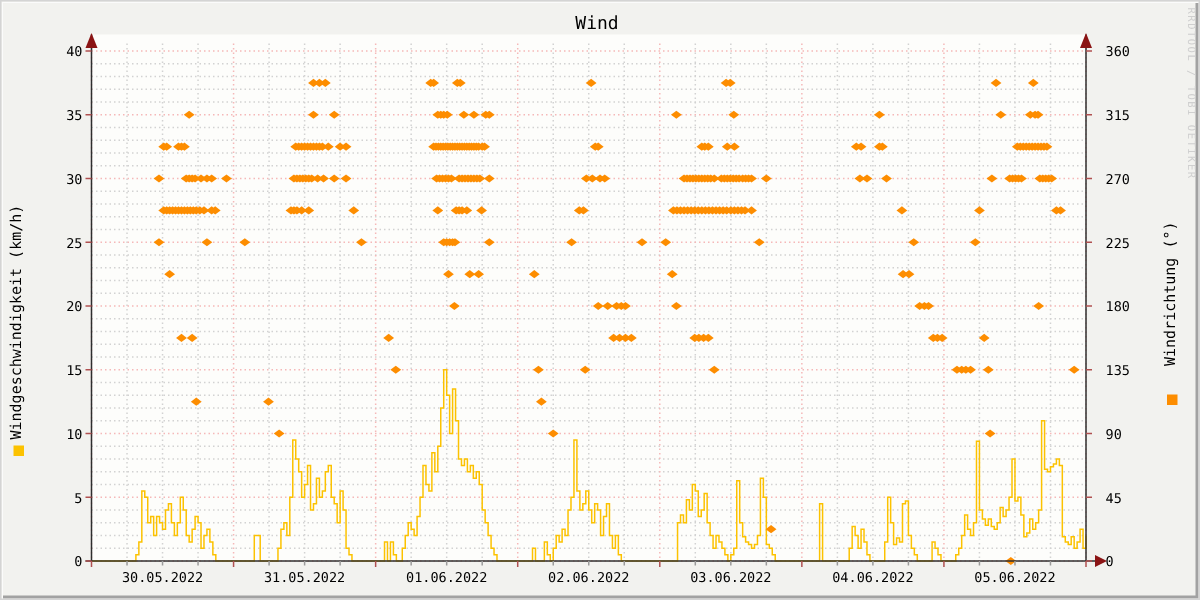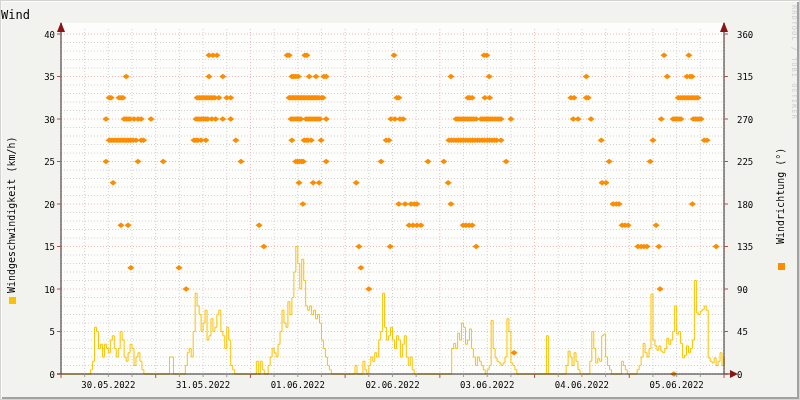--- a/index.html
+++ b/index.html
@@ -5,21 +5,21 @@
   html,body{margin:0;padding:0;background:#ffffff;}
   .frame{
     position:relative;width:800px;height:400px;box-sizing:border-box;
     background:#f2f2ef;
     border:1px solid #d4d4d4;
     box-shadow: inset 1px 1px 0 #fbfbfb, inset -2px -2px 0 #a2a2a2;
     font-family:"DejaVu Sans Mono", monospace;
     overflow:hidden;
   }
   .chart-title{
-    position:absolute;top:7px;left:0;width:794px;
+    position:absolute;top:7px;left:0;width:794px;text-align:center;
     font-size:12px;color:#000;
   }
   .ylabel-left{
     position:absolute;left:5px;top:292px;transform:rotate(-90deg);
     transform-origin:0 0;font-size:10px;color:#000;white-space:nowrap;
   }
   .ylabel-right{
     position:absolute;left:774px;top:243px;transform:rotate(-90deg);
     transform-origin:0 0;font-size:10px;color:#000;white-space:nowrap;
   }

